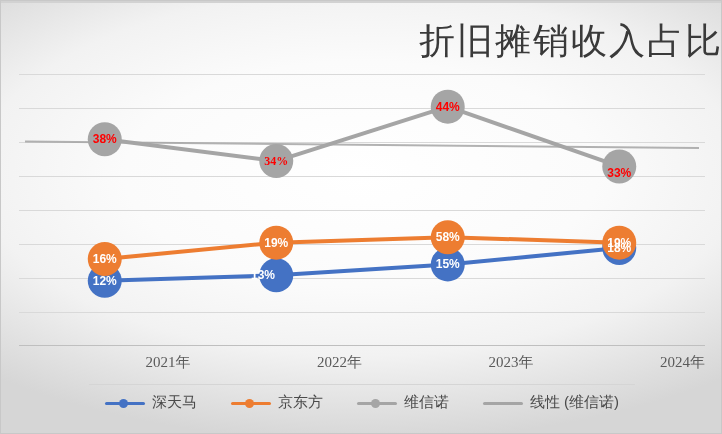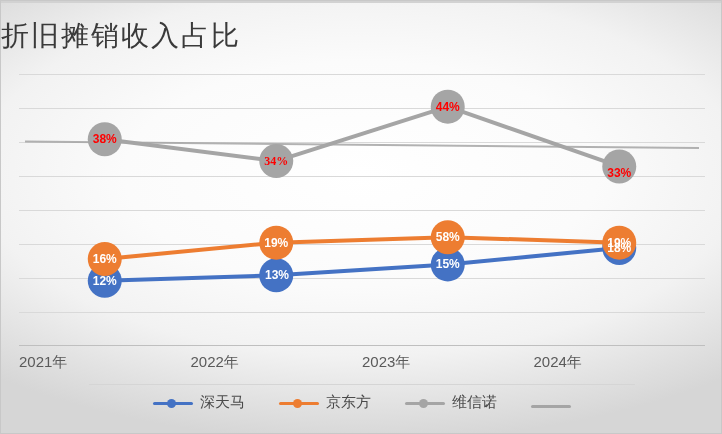--- a/index.html
+++ b/index.html
@@ -22,22 +22,22 @@
       linear-gradient(180deg, #d2d2d2 0%, #d2d2d2 2px, rgba(210,210,210,0) 2px),
       radial-gradient(ellipse 78% 62% at 50% 40%, #ffffff 0%, #fbfbfb 42%, #f2f2f2 68%, #e2e2e2 86%, #d6d6d6 100%);
     border: 1px solid #c8c8c8;
     overflow: hidden;
   }
   #chart-title {
     position: absolute;
     top: 16px;
     left: 0;
     width: 722px;
-    text-align: left;
-    font-size: 28px;
+    text-align: right;
+    font-size: 36px;
     color: #3a3a3a;
     letter-spacing: 2px;
     font-weight: 400;
     white-space: nowrap;
   }
   #plot-area {
     position: absolute;
     left: 18px;
     top: 73px;
     width: 686px;
@@ -76,32 +76,33 @@
   #x-axis-labels {
     position: absolute;
     left: 18px;
     top: 352px;
     width: 686px;
     height: 24px;
     display: flex;
   }
   .x-tick {
     flex: 1 1 0;
-    text-align: left;
+    text-align: right;
     font-size: 15px;
     color: #5a5a5a;
+    font-family: Liberation Serif, serif;
   }
   #legend {
     position: absolute;
     left: 0;
     top: 392px;
     width: 722px;
     display: flex;
     justify-content: center;
-    align-items: flex-end;
+    align-items: flex-start;
     gap: 34px;
   }
   .legend-item {
     display: flex;
     align-items: center;
     gap: 7px;
     font-size: 15px;
     color: #4a4a4a;
     white-space: nowrap;
   }
@@ -170,21 +171,21 @@
           <circle cx="600.25" cy="168.64" r="17" fill="#ed7d31"></circle>
           <circle cx="85.75" cy="65.28" r="17" fill="#a5a5a5"></circle>
           <circle cx="257.25" cy="87.03999999999999" r="17" fill="#a5a5a5"></circle>
           <circle cx="428.75" cy="32.639999999999986" r="17" fill="#a5a5a5"></circle>
           <circle cx="600.25" cy="92.47999999999999" r="17" fill="#a5a5a5"></circle>
         </g>
     </svg>
 
     <div id="point-labels">
         <div class="pt-label" style="left: 85.75px; top: 206.72px; color: rgb(255, 255, 255);">12%</div>
-        <div class="pt-label" style="left: 258px; top: 201.28px; color: rgb(255, 255, 255);">13%</div>
+        <div class="pt-label" style="left: 244px; top: 201.28px; color: rgb(255, 255, 255);">13%</div>
         <div class="pt-label" style="left: 428.75px; top: 190.4px; color: rgb(255, 255, 255);">15%</div>
         <div class="pt-label" style="left: 600.25px; top: 174.08px; color: rgb(255, 255, 255);">18%</div>
         <div class="pt-label" style="left: 85.75px; top: 184.96px; color: rgb(255, 255, 255);">16%</div>
         <div class="pt-label" style="left: 257.25px; top: 168.64px; color: rgb(255, 255, 255);">19%</div>
         <div class="pt-label" style="left: 428.75px; top: 163.2px; color: rgb(255, 255, 255);">58%</div>
         <div class="pt-label" style="left: 600.25px; top: 168.64px; color: rgb(255, 255, 255);">19%</div>
         <div class="pt-label" style="left: 85.75px; top: 65.28px; color: rgb(255, 0, 0);">38%</div>
         <div class="pt-label" style="left: 257.25px; top: 87.04px; color: rgb(255, 0, 0); font-family: Liberation Serif, serif;">34%</div>
         <div class="pt-label" style="left: 428.75px; top: 32.64px; color: rgb(255, 0, 0);">44%</div>
         <div class="pt-label" style="left: 600.25px; top: 99px; color: rgb(255, 0, 0);">33%</div>
@@ -218,16 +219,17 @@
         <span class="legend-swatch">
           <span class="ln" style="background: rgb(165, 165, 165);"></span>
           <span class="dot" style="background: rgb(165, 165, 165);"></span>
         </span>
         <span>维信诺</span>
       </div>
       <div class="legend-item">
         <span class="legend-swatch">
           <span class="ln" style="background: rgb(165, 165, 165);"></span>
         </span>
+        <span>线性 (维信诺)</span>
       </div>
     </div>
 
 </div>
 
 </body></html>

